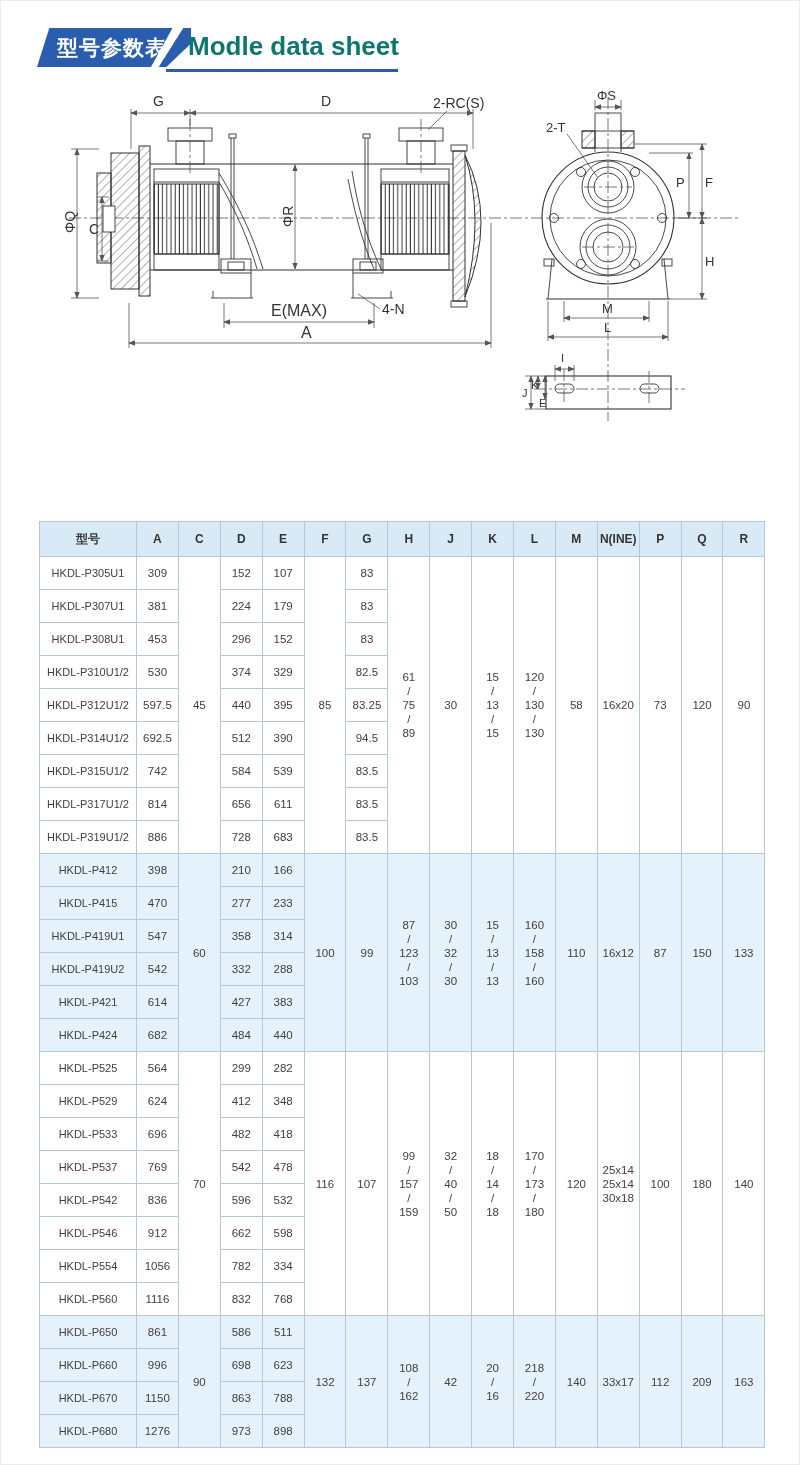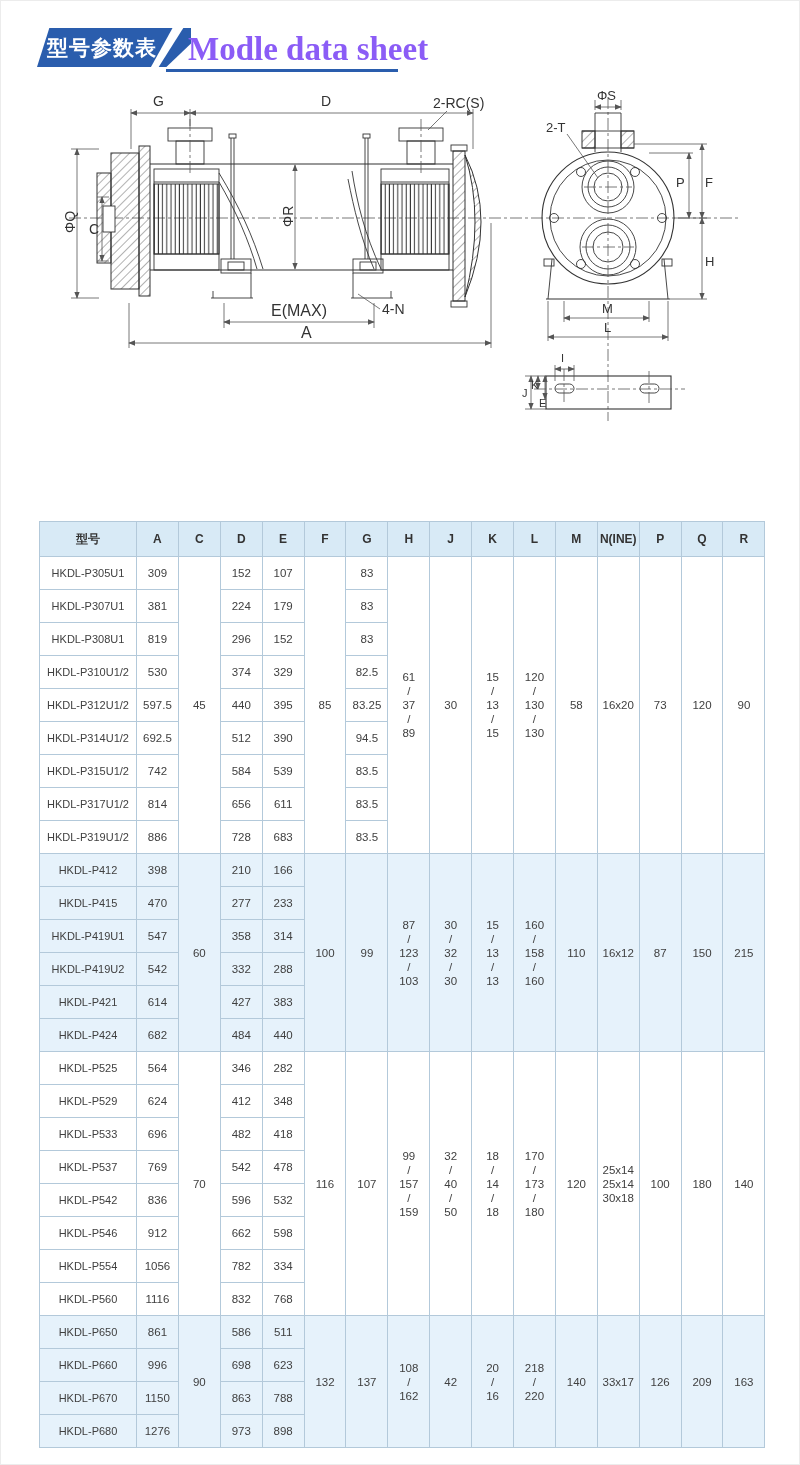--- a/index.html
+++ b/index.html
@@ -14,23 +14,23 @@
        font-family:"Liberation Sans",sans-serif;color:var(--ink);overflow:hidden;}
   .page{position:absolute;inset:0;border:1px solid #ececec;}
 
   
   .hdr{position:absolute;left:0;top:0;width:800px;height:80px;}
   .badge{position:absolute;left:36px;top:27px;width:154px;height:39px;}
   .badge-main{position:absolute;left:0;top:0;width:154px;height:39px;background:var(--accent);
       clip-path:polygon(8% 0,88% 0,74% 100%,0 100%);}
   .badge-tri{position:absolute;left:0;top:0;width:154px;height:39px;background:var(--accent);
       clip-path:polygon(95% 0,100% 0,100% 40%,84% 100%,79% 100%);}
-  .badge-text{position:absolute;left:10px;top:6px;width:120px;text-align:left;
+  .badge-text{position:absolute;left:10px;top:6px;width:120px;text-align:right;
       color:#fff;font-size:21px;font-weight:bold;letter-spacing:1px;}
-  .hdr-title{position:absolute;left:187px;top:30px;font-size:33px;font-weight:600;color:#8b5cf6;font-family:Liberation Serif, serif;}
+  .hdr-title{position:absolute;left:187px;top:30px;font-size:26px;font-weight:600;color:#0f766e;}
   .hdr-underline{position:absolute;left:165px;top:68px;width:232px;height:3px;background:var(--accent);}
 
   
   svg.drawing{position:absolute;left:0;top:85px;}
   svg.drawing .ol{stroke:#333;stroke-width:1.1;fill:none;}
   svg.drawing .ol2{stroke:#333;stroke-width:0.9;fill:none;}
   svg.drawing .hat{stroke:#333;stroke-width:1;fill:url(#hatch);}
   svg.drawing .fin{stroke:#333;stroke-width:1;fill:url(#fins);}
   svg.drawing .cl{stroke:#555;stroke-width:0.8;fill:none;stroke-dasharray:12 3 3 3;}
   svg.drawing .dim{stroke:#555;stroke-width:0.8;fill:none;}
@@ -298,21 +298,21 @@
           <td class="model">HKDL-P305U1</td>
           <td>309</td>
           <td rowspan="9">45</td>
           <td>152</td>
           <td>107</td>
           <td rowspan="9">85</td>
           <td>83</td>
           <td rowspan="9">
             <div class="ln">61</div>
             <div class="ln">/</div>
-            <div class="ln">37</div>
+            <div class="ln">75</div>
             <div class="ln">/</div>
             <div class="ln">89</div>
           </td>
           <td rowspan="9">
             <div class="ln">30</div>
           </td>
           <td rowspan="9">
             <div class="ln">15</div>
             <div class="ln">/</div>
             <div class="ln">13</div>
@@ -336,21 +336,21 @@
         </tr>
         <tr>
           <td class="model">HKDL-P307U1</td>
           <td>381</td>
           <td>224</td>
           <td>179</td>
           <td>83</td>
         </tr>
         <tr>
           <td class="model">HKDL-P308U1</td>
-          <td>819</td>
+          <td>453</td>
           <td>296</td>
           <td>152</td>
           <td>83</td>
         </tr>
         <tr>
           <td class="model">HKDL-P310U1/2</td>
           <td>530</td>
           <td>374</td>
           <td>329</td>
           <td>82.5</td>
@@ -425,21 +425,21 @@
             <div class="ln">158</div>
             <div class="ln">/</div>
             <div class="ln">160</div>
           </td>
           <td rowspan="6">110</td>
           <td rowspan="6">
             <div class="ln">16x12</div>
           </td>
           <td rowspan="6">87</td>
           <td rowspan="6">150</td>
-          <td rowspan="6">215</td>
+          <td rowspan="6">133</td>
         </tr>
         <tr class="shade">
           <td class="model">HKDL-P415</td>
           <td>470</td>
           <td>277</td>
           <td>233</td>
         </tr>
         <tr class="shade">
           <td class="model">HKDL-P419U1</td>
           <td>547</td>
@@ -461,21 +461,21 @@
         <tr class="shade">
           <td class="model">HKDL-P424</td>
           <td>682</td>
           <td>484</td>
           <td>440</td>
         </tr>
         <tr>
           <td class="model">HKDL-P525</td>
           <td>564</td>
           <td rowspan="8">70</td>
-          <td>346</td>
+          <td>299</td>
           <td>282</td>
           <td rowspan="8">116</td>
           <td rowspan="8">107</td>
           <td rowspan="8">
             <div class="ln">99</div>
             <div class="ln">/</div>
             <div class="ln">157</div>
             <div class="ln">/</div>
             <div class="ln">159</div>
           </td>
@@ -575,21 +575,21 @@
           </td>
           <td rowspan="4">
             <div class="ln">218</div>
             <div class="ln">/</div>
             <div class="ln">220</div>
           </td>
           <td rowspan="4">140</td>
           <td rowspan="4">
             <div class="ln">33x17</div>
           </td>
-          <td rowspan="4">126</td>
+          <td rowspan="4">112</td>
           <td rowspan="4">209</td>
           <td rowspan="4">163</td>
         </tr>
         <tr class="shade">
           <td class="model">HKDL-P660</td>
           <td>996</td>
           <td>698</td>
           <td>623</td>
         </tr>
         <tr class="shade">

